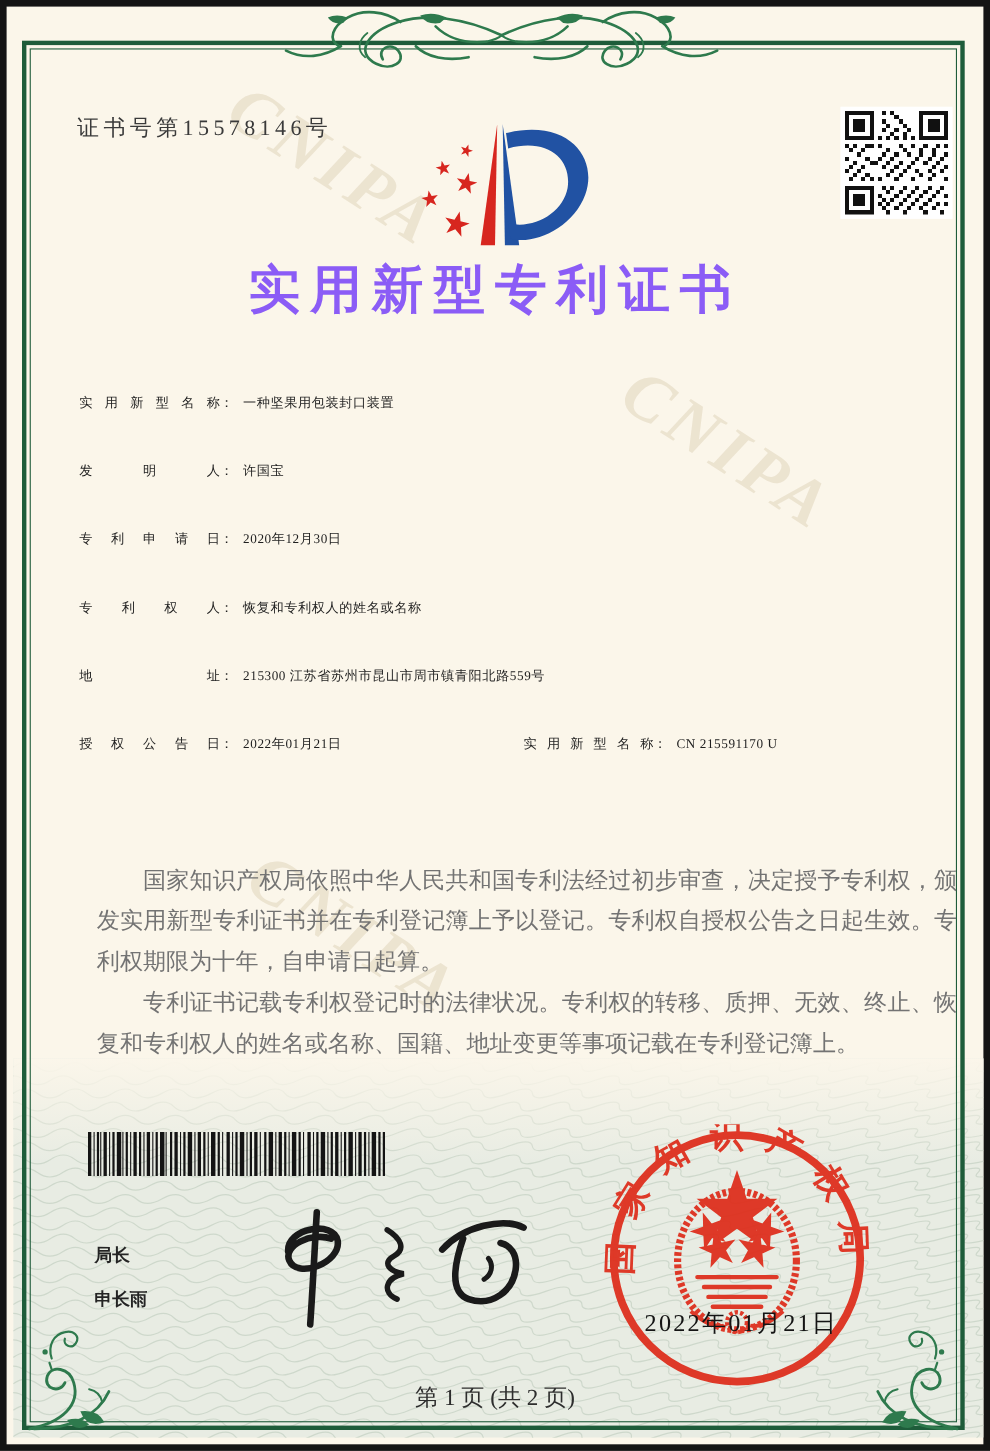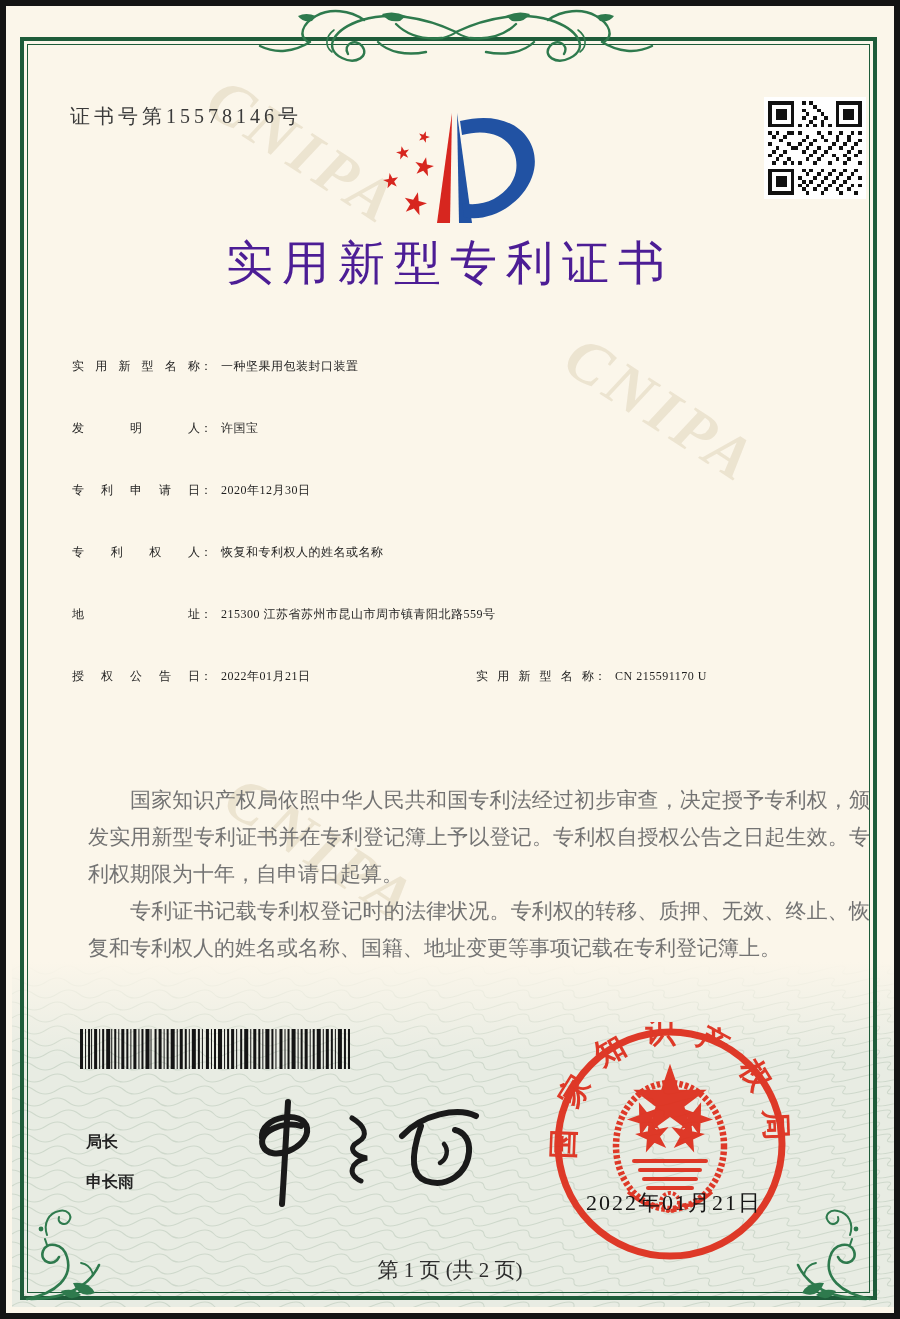--- a/index.html
+++ b/index.html
@@ -15,21 +15,21 @@
   .frame-outer{position:absolute;left:14px;right:17px;top:31px;bottom:13px;
     border:4px solid #1e5c3a;pointer-events:none;}
   .frame-inner{position:absolute;left:3px;right:3px;top:3px;bottom:3px;
     border:1.5px solid #1e5c3a;}
   
   .waves{position:absolute;left:6px;right:6px;bottom:6px;height:345px;}
   .cert-no{position:absolute;left:64px;top:97px;font-size:20px;letter-spacing:4px;color:#3a3a3a;}
   .logo{position:absolute;left:330px;top:95px;width:240px;height:140px;}
   .qr{position:absolute;left:758px;top:91px;width:102px;height:102px;background:#fff;padding:4px;box-sizing:border-box;}
   .title{position:absolute;left:0;right:0;top:226px;text-align:center;
-    font-size:47px;font-weight:normal;letter-spacing:9px;color:#4c1d95;}
+    font-size:47px;font-weight:bold;letter-spacing:9px;color:#8b5cf6;}
   .fields{position:absolute;left:66px;top:352px;width:790px;}
   .frow{position:relative;height:62px;font-size:12px;color:#1f1f1f;}
   .flabel{display:inline-block;width:128px;text-align:justify;text-align-last:justify;vertical-align:top;}
   .fsep{display:inline-block;}
   .fvalue{display:inline-block;margin-left:9px;letter-spacing:.5px;}
   .grant2{position:absolute;left:404px;top:0;}
   .paras{position:absolute;left:82px;top:776px;width:782px;
     font-size:21px;line-height:37px;color:#737373;text-align:justify;}
   .paras p{margin:0;text-indent:2em;}
   .barcode{position:absolute;left:74px;top:1023px;width:272px;height:40px;}

